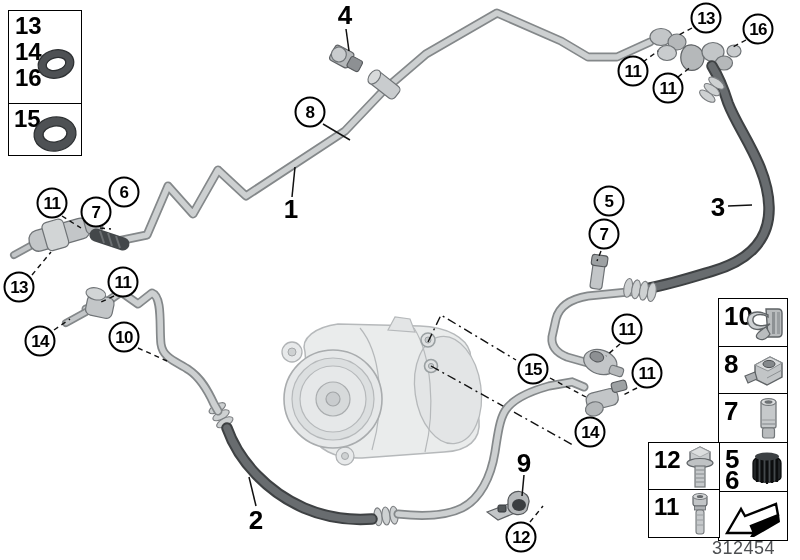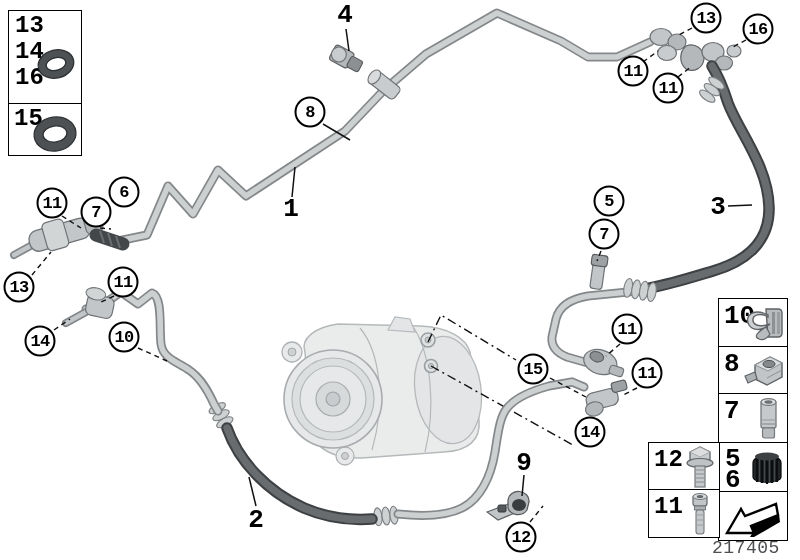--- a/index.html
+++ b/index.html
@@ -1,17 +1,17 @@
 <!DOCTYPE html>
 <html><head>
 <meta charset="utf-8">
 <style>
   html,body{margin:0;padding:0;background:#fff;}
   .stage{position:relative;width:800px;height:560px;background:#ffffff;overflow:hidden;
-         font-family:Liberation Mono, monospace;}
+         font-family:Liberation Sans, sans-serif;}
   svg{display:block;}
   .art{position:absolute;left:0;top:0;z-index:1;}
 
   
   .co{position:absolute;z-index:6;width:31px;height:31px;box-sizing:border-box;
       border:2.6px solid #000;border-radius:50%;background:#fff;
       display:flex;align-items:center;justify-content:center;
       font-weight:bold;font-size:17px;letter-spacing:-0.6px;color:#000;
       transform:translate(-50%,-50%);cursor:pointer;}
   
@@ -354,15 +354,15 @@
   <div class="co" style="left:40px;top:341px">14</div>
   <div class="co" style="left:124px;top:337px">10</div>
   <div class="co" style="left:609px;top:201px">5</div>
   <div class="co" style="left:604px;top:234px">7</div>
   <div class="co" style="left:533px;top:369px">15</div>
   <div class="co" style="left:627px;top:329px">11</div>
   <div class="co" style="left:647px;top:373px">11</div>
   <div class="co" style="left:590px;top:432px">14</div>
   <div class="co" style="left:521px;top:537px">12</div>
 
-  <div class="docnum" style="left:712px;top:538px">217405</div>
+  <div class="docnum" style="left:712px;top:538px">312454</div>
 
 </div>
 
 </body></html>

